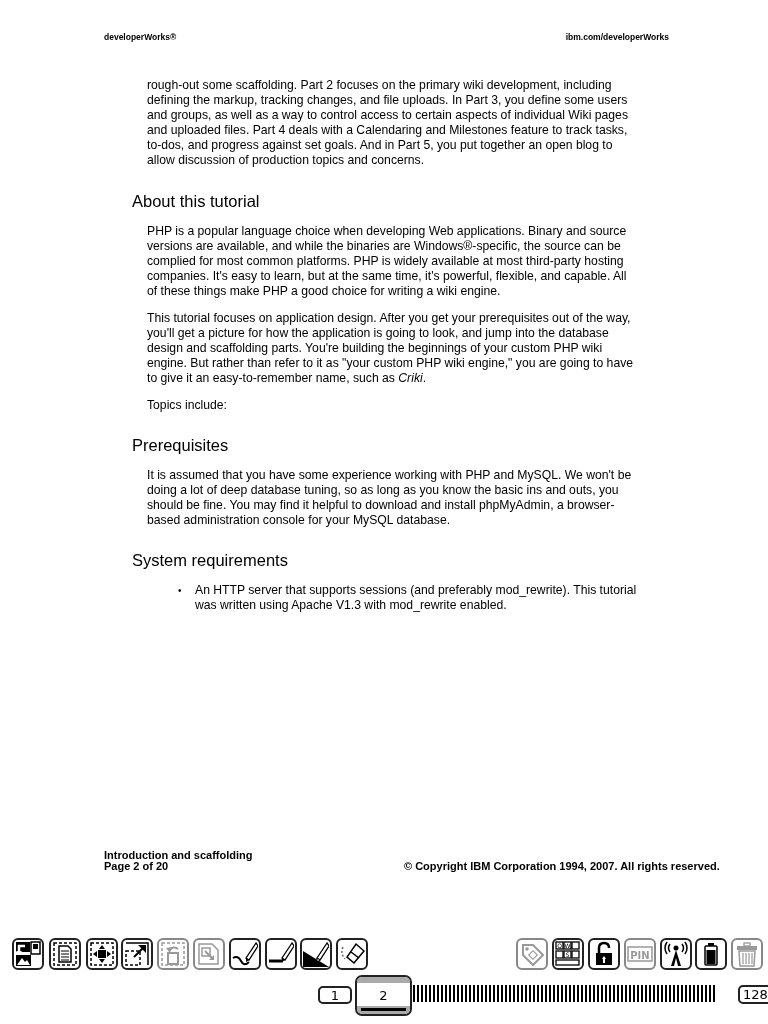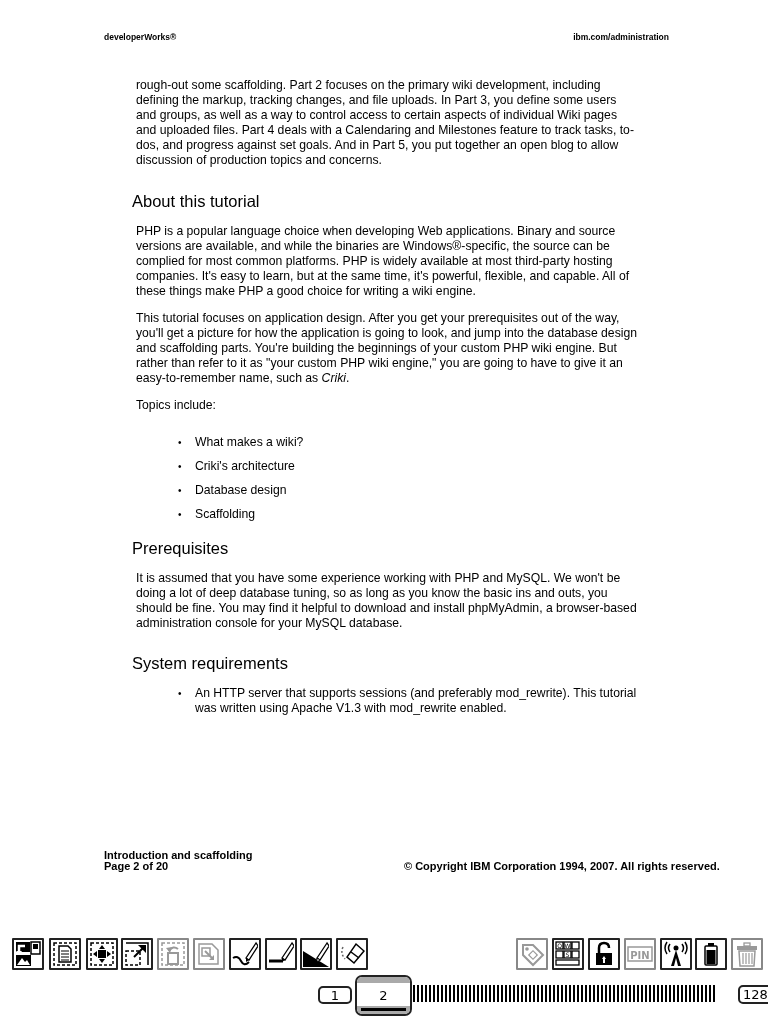--- a/index.html
+++ b/index.html
@@ -2,61 +2,55 @@
 <html><head>
 <meta charset="utf-8">
 <style>
   html, body { margin:0; padding:0; }
   body { width:768px; height:1024px; background:#ffffff; position:relative; overflow:hidden;
          font-family:"Liberation Sans", sans-serif; color:#000; }
   .hdr { position:absolute; top:32px; font-size:8.5px; font-weight:bold; }
   .hdr.left { left:104px; }
   .hdr.right { right:99px; }
   .content { position:absolute; left:132px; top:78px; width:505px; font-size:12.2px; line-height:15px; }
-  .content p { margin:0 0 12px 4px; }
+  .content p { margin:0 0 12px 15px; }
   .content h2 { font-size:16.5px; font-weight:normal; margin:0 0 13px 0; line-height:20px; }
   .content ul { list-style:none; margin:0; padding:0 0 0 46px; }
   .content li { position:relative; padding-left:17px; line-height:15px; }
   .content li::before { content:"•"; position:absolute; left:0; top:0; font-size:10px; }
   .topics li { margin-bottom:9px; }
   .ftr { position:absolute; font-size:11px; font-weight:bold; line-height:11px; }
   .ftr.left { left:104px; top:850px; }
   .ftr.right { left:404px; top:861px; }
   .toolbar-btn { position:absolute; top:938px; width:32px; height:32px; box-sizing:border-box;
-                 border:2.5px solid #222; border-radius:1px; background:#fff; display:flex;
+                 border:2.5px solid #222; border-radius:6px; background:#fff; display:flex;
                  align-items:center; justify-content:center; }
   .toolbar-btn.dim { border-color:#888; }
   .toolbar-btn svg { width:26px; height:26px; }
   .pg-box { position:absolute; box-sizing:border-box; border:2px solid #222; border-radius:5px;
             background:#fff; font-family:"DejaVu Sans", sans-serif; font-size:13px;
             display:flex; align-items:center; justify-content:center; }
   .ticks { position:absolute; left:413px; top:985px; width:304px; height:17px;
            background:repeating-linear-gradient(90deg,#000 0 2px,#fff 2px 4px); }
 </style>
 </head>
 <body>
 
 <div>
   <div class="hdr left">developerWorks®</div>
-  <div class="hdr right">ibm.com/administration</div>
+  <div class="hdr right">ibm.com/developerWorks</div>
 </div>
 
 <div class="content">
   <p style="margin-bottom:23px">rough-out some scaffolding. Part 2 focuses on the primary wiki development, including defining the markup, tracking changes, and file uploads. In Part 3, you define some users and groups, as well as a way to control access to certain aspects of individual Wiki pages and uploaded files. Part 4 deals with a Calendaring and Milestones feature to track tasks, to-dos, and progress against set goals. And in Part 5, you put together an open blog to allow discussion of production topics and concerns.</p>
 
   <h2>About this tutorial</h2>
   <p>PHP is a popular language choice when developing Web applications. Binary and source versions are available, and while the binaries are Windows®-specific, the source can be complied for most common platforms. PHP is widely available at most third-party hosting companies. It's easy to learn, but at the same time, it's powerful, flexible, and capable. All of these things make PHP a good choice for writing a wiki engine.</p>
   <p><span>This tutorial focuses on application design. After you get your prerequisites out of the way, you'll get a picture for how the application is going to look, and jump into the database design and scaffolding parts. You're building the beginnings of your custom PHP wiki engine. But rather than refer to it as "your custom PHP wiki engine," you are going to have to give it an easy-to-remember name, such as </span><i>Criki</i><span>.</span></p>
   <p style="margin-bottom:22px">Topics include:</p>
-  <ul class="topics">
-    <li>What makes a wiki?</li>
-    <li>Criki's architecture</li>
-    <li>Database design</li>
-    <li>Scaffolding</li>
-  </ul>
 
   <h2 style="margin-top:16px">Prerequisites</h2>
   <p style="margin-bottom:22px">It is assumed that you have some experience working with PHP and MySQL. We won't be doing a lot of deep database tuning, so as long as you know the basic ins and outs, you should be fine. You may find it helpful to download and install phpMyAdmin, a browser-based administration console for your MySQL database.</p>
 
   <h2>System requirements</h2>
   <ul>
     <li>An HTTP server that supports sessions (and preferably mod_rewrite). This tutorial was written using Apache V1.3 with mod_rewrite enabled.</li>
   </ul>
 </div>
 

